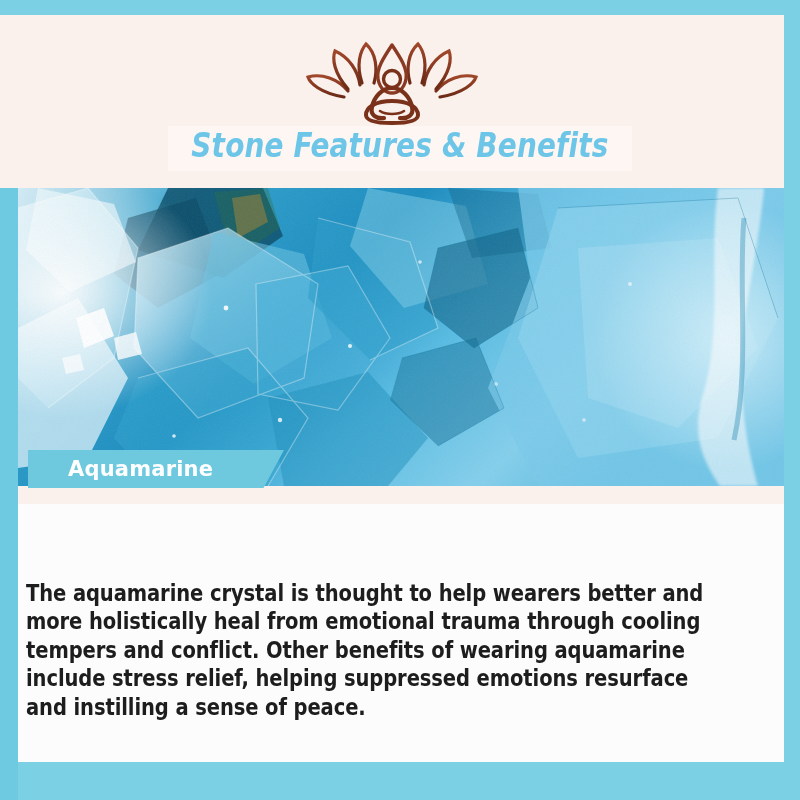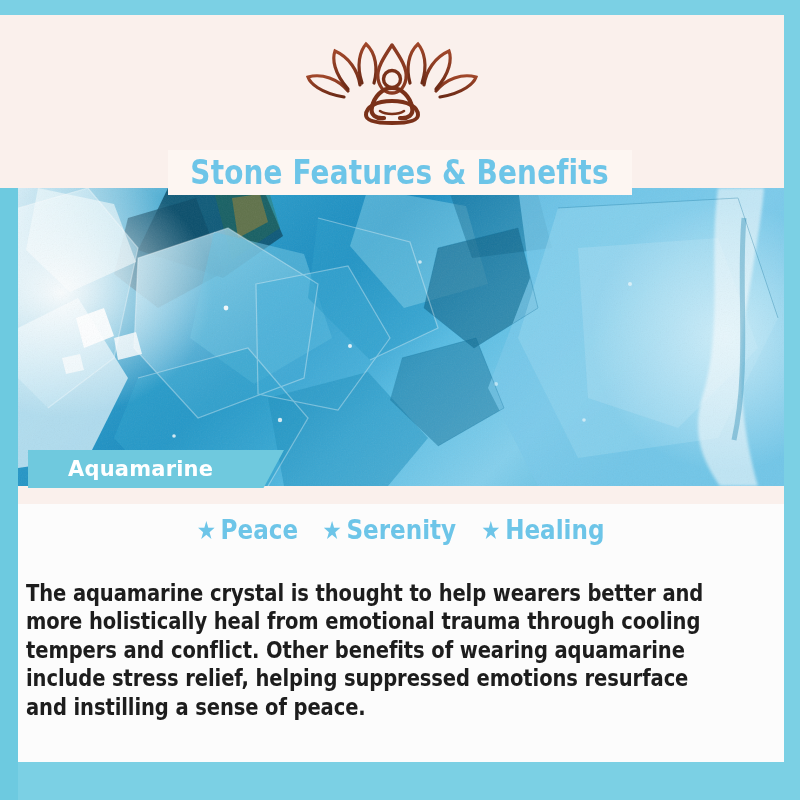--- a/index.html
+++ b/index.html
@@ -76,29 +76,29 @@
     font-family: "Liberation Serif", serif;
     font-size: 18px;
     letter-spacing: 2.6px;
     color: #2b2b2b;
     font-weight: 400;
   }
 
   
   .title-band {
     position: absolute;
-    top: 150px;
+    top: 126px;
     left: 168px;
     width: 464px;
     height: 45px;
     background: #fdf6f2;
     z-index: 6;
     display: flex;
-    align-items: center;
     justify-content: center;
+    font-style: italic;
   }
   .title-text {
     font-family: "Liberation Sans Narrow", "DejaVu Sans Condensed", "Liberation Sans", sans-serif;
     font-size: 33px;
     font-weight: bold;
     color: #6dc5e8;
     letter-spacing: 0.2px;
     transform: scaleX(0.94);
     white-space: nowrap;
   }
@@ -345,23 +345,20 @@
   </div>
 
   <div class="title-band">
     <span class="title-text">Stone Features &amp; Benefits</span>
   </div>
 
   <div class="tag">
     <span class="tag-text">Aquamarine</span>
   </div>
 
-  <div class="features">
-    <span class="feature"><span class="star">★</span><span>Peace</span></span><span class="feature"><span class="star">★</span><span>Serenity</span></span><span class="feature"><span class="star">★</span><span>Healing</span></span>
-  </div>
 
   <p class="paragraph">The aquamarine crystal is thought to help wearers better and more holistically heal from emotional trauma through cooling tempers and conflict. Other benefits of wearing aquamarine include stress relief, helping suppressed emotions resurface and instilling a sense of peace.</p>
 
   <div class="frame-top"></div>
   <div class="frame-right"></div>
   <div class="frame-bottom"></div>
   <div class="frame-left"></div>
 
 </div>
 

